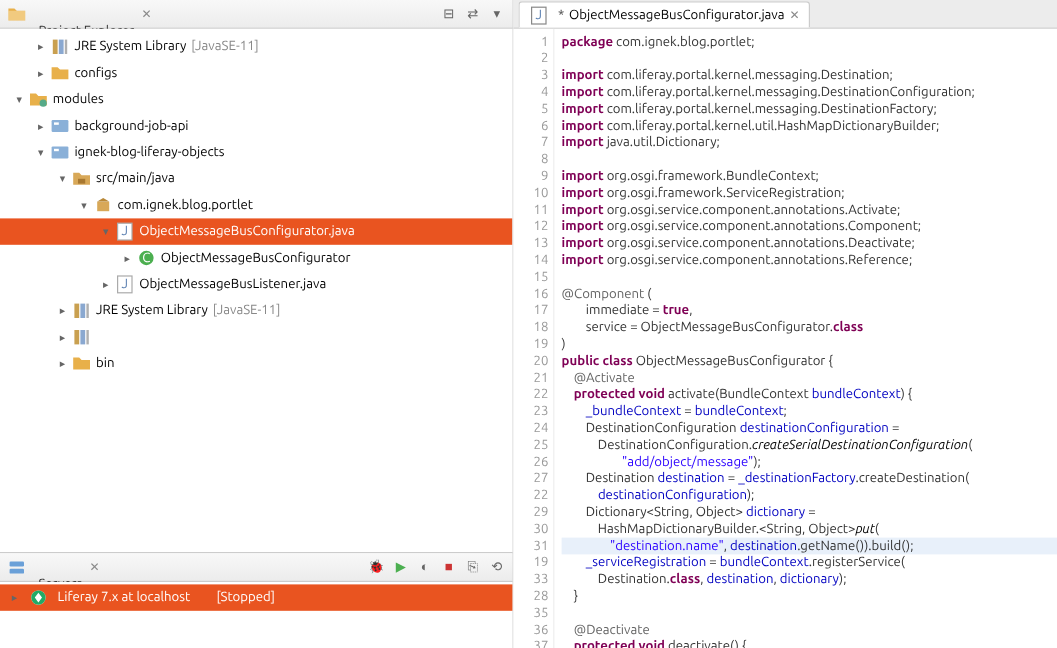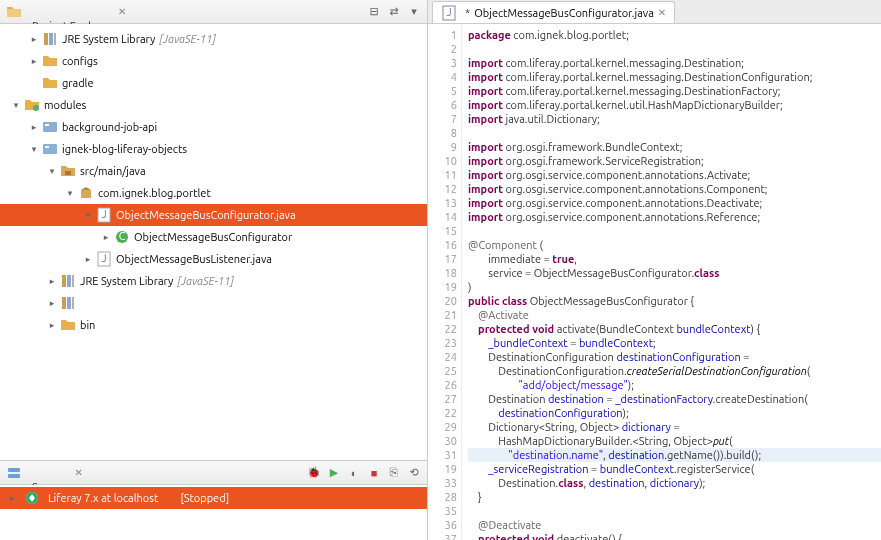--- a/index.html
+++ b/index.html
@@ -9,21 +9,21 @@
 .view-header { display: flex; align-items: center; height: 24px; background: linear-gradient(#f8f8f8,#ececec); border-bottom: 1px solid #ccc; padding: 0 6px; gap: 6px; }
 .view-title { font-weight: normal; color: #333; margin-top: 28px; }
 .view-toolbar { margin-left: auto; display: flex; gap: 6px; align-items: center; }
 .tool-icon { width: 14px; height: 14px; display: inline-flex; align-items: center; justify-content: center; color: #666; cursor: pointer; }
 .close-x { color: #888; font-size: 10px; }
 .tree { flex: 1; overflow-y: auto; background: #fff; padding: 4px 0; }
 .tree-row { display: flex; align-items: center; height: 22px; padding-left: 0; cursor: pointer; white-space: nowrap; }
 .tree-row.selected { background: #e95420; color: #fff; }
 .expander { width: 16px; display: inline-flex; justify-content: center; color: #666; font-size: 9px; }
 .tree-icon { width: 16px; height: 16px; margin-right: 4px; display: inline-flex; align-items: center; justify-content: center; }
-.decorator { color: #888; margin-left: 4px; font-style: italic; }
+.decorator { color: #888; margin-left: 4px; }
 .servers-panel { height: 80px; border-top: 1px solid #ccc; display: flex; flex-direction: column; }
 .servers-body { flex: 1; background: #fff; padding: 2px 0; }
 .server-row { display: flex; align-items: center; height: 22px; background: #e95420; color: #fff; padding-left: 4px; gap: 4px; }
 .server-status { color: #fff; margin-left: 18px; }
 .editor-tabs { display: flex; height: 24px; background: #ececec; border-bottom: 1px solid #ccc; align-items: flex-end; }
 .editor-tab { display: flex; align-items: center; height: 22px; padding: 0 8px; background: #fff; border: 1px solid #ccc; border-bottom: none; border-radius: 3px 3px 0 0; gap: 4px; margin-left: 4px; }
 .dirty { color: #333; }
 .editor-body { flex: 1; display: flex; background: #fff; overflow: hidden; font-family: "DejaVu Sans Mono", monospace; font-size: 10px; }
 .gutter { width: 34px; background: #fff; border-right: 1px solid #eee; color: #999; text-align: right; padding: 4px 4px 0 0; line-height: 14px; }
 .gutter .ln { height: 14px; }
@@ -70,29 +70,20 @@
         <span class="decorator">[JavaSE-11]</span>
       </div>
       <div class="tree-row" style="padding-left: 26px;">
         <span class="expander">▸</span>
         <span class="tree-icon">
           <svg viewBox="0 0 16 16">
             <path fill="#e8b04a" d="M1 3h5l2 2h7v8H1z"></path>
           </svg>
         </span>
         <span>configs</span>
-      </div>
-      <div class="tree-row" style="padding-left: 26px;">
-        <span class="expander"></span>
-        <span class="tree-icon">
-          <svg viewBox="0 0 16 16">
-            <path fill="#e8b04a" d="M1 3h5l2 2h7v8H1z"></path>
-          </svg>
-        </span>
-        <span>gradle</span>
       </div>
       <div class="tree-row" style="padding-left: 8px;">
         <span class="expander">▾</span>
         <span class="tree-icon">
           <svg viewBox="0 0 16 16">
             <path fill="#e8b04a" d="M1 3h5l2 2h7v8H1z"></path>
             <circle cx="12" cy="11" r="3" fill="#5a8"></circle>
           </svg>
         </span>
         <span>modules</span>

